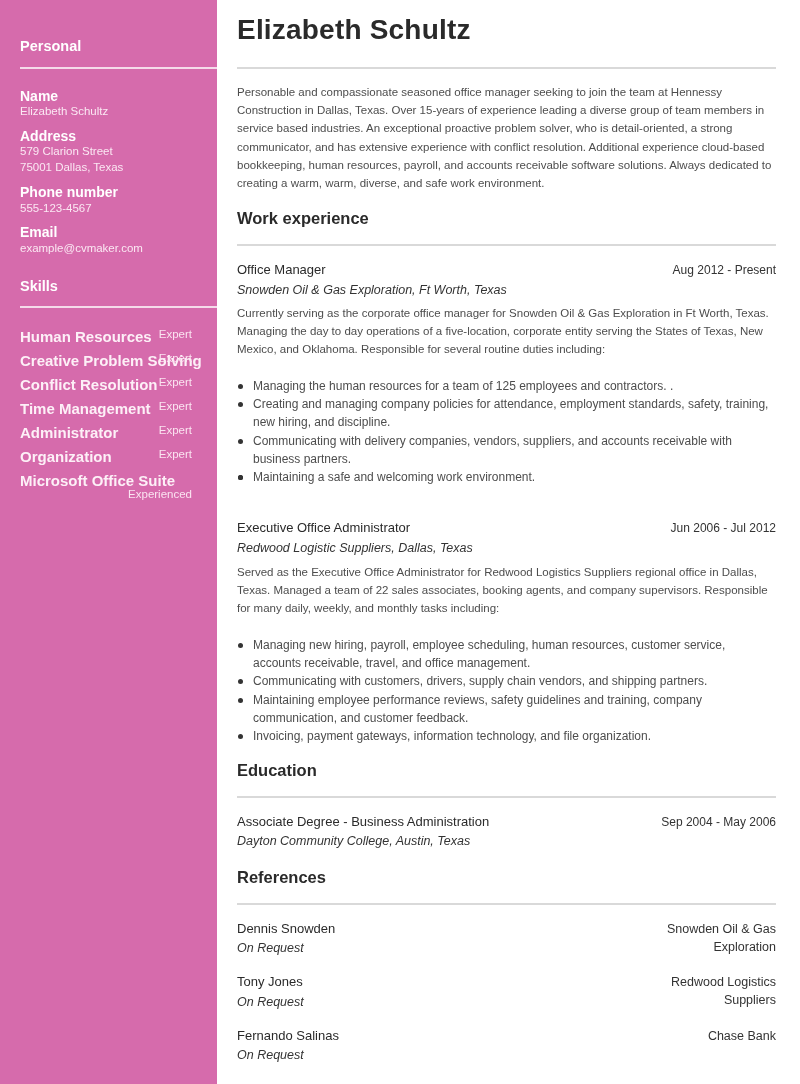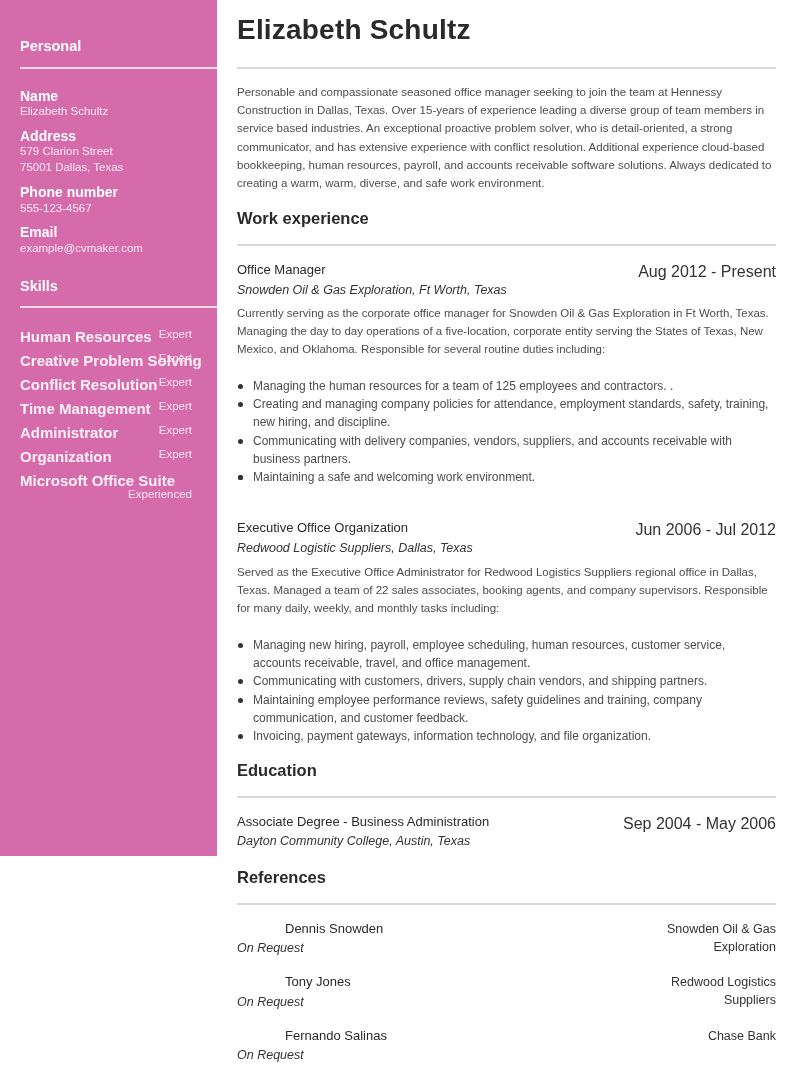--- a/index.html
+++ b/index.html
@@ -1,19 +1,19 @@
 <!DOCTYPE html>
 <html><head>
   <meta charset="utf-8">
   <style>
     * { box-sizing: border-box; margin: 0; padding: 0; }
     html, body { width: 800px; height: 1084px; background: #ffffff; }
     body { font-family: "Liberation Sans", "DejaVu Sans", sans-serif; position: relative; overflow: hidden; }
     .sidebar {
-      position: absolute; left: 0; top: 0; width: 217px; height: 856px;
+      position: absolute; left: 0; top: 0; width: 217px; height: 1084px;
       background: #d66bac; color: #ffffff;
     }
     .side-title {
       position: absolute; left: 20px; font-size: 14.5px; font-weight: bold; color: #fff;
     }
     .side-rule {
       position: absolute; left: 20px; width: 197px; height: 2px; background: #f5dbea;
     }
     .pi-label { position: absolute; left: 20px; font-size: 14px; font-weight: bold; color: #fff; }
     .pi-value { position: absolute; left: 20px; font-size: 11.5px; color: #fbe8f3; line-height: 16px; }
@@ -22,33 +22,33 @@
 
     .main { position: absolute; left: 237px; top: 0; width: 539px; color: #333; }
     .name-title { position: absolute; left: 0; top: 14px; font-size: 28px; color: #2a2a2a; letter-spacing: 0.2px; }
     .rule { position: absolute; left: 0; width: 539px; height: 2px; background: #d9d9d9; }
     .summary {
       position: absolute; left: 0; top: 83px; width: 539px;
       font-size: 11.5px; line-height: 18.2px; color: #4d4d4d;
     }
     .section-title { position: absolute; left: 0; font-size: 16.5px; color: #2a2a2a; }
     .entry-title { position: absolute; left: 0; font-size: 13px; color: #2a2a2a; }
-    .entry-date { position: absolute; right: 0; font-size: 16px; color: #333; text-align: right; }
+    .entry-date { position: absolute; right: 0; font-size: 12px; color: #333; text-align: right; }
     .entry-sub { position: absolute; left: 0; font-size: 12.5px; font-style: italic; color: #333; }
     .entry-desc {
       position: absolute; left: 0; width: 539px; font-size: 11.5px; line-height: 18.2px; color: #4d4d4d;
     }
     .bullets { position: absolute; left: 0; width: 539px; list-style: none; }
     .bullets li {
       position: relative; padding-left: 16px; font-size: 12px; line-height: 18.2px; color: #4d4d4d;
     }
     .bullets li .dot {
       position: absolute; left: 1px; top: 7px; width: 5px; height: 5px; border-radius: 50%; background: #333;
     }
-    .ref-name { position: absolute; left: 0; font-size: 13px; color: #2a2a2a; margin-left: 48px; }
+    .ref-name { position: absolute; left: 0; font-size: 13px; color: #2a2a2a; }
     .ref-sub { position: absolute; left: 0; font-size: 12.5px; font-style: italic; color: #333; }
     .ref-org { position: absolute; right: 0; width: 160px; font-size: 12.5px; line-height: 17.5px; color: #333; text-align: right; }
   </style>
 </head>
 <body>
 
 <aside class="sidebar">
   <div class="side-title" style="top:38px">Personal</div>
   <div class="side-rule" style="top:67px"></div>
 
@@ -98,21 +98,21 @@
   <div class="entry-sub" style="top:283px">Snowden Oil &amp; Gas Exploration, Ft Worth, Texas</div>
   <p class="entry-desc" style="top:304px">Currently serving as the corporate office manager for Snowden Oil &amp; Gas Exploration in Ft Worth, Texas. Managing the day to day operations of a five-location, corporate entity serving the States of Texas, New Mexico, and Oklahoma. Responsible for several routine duties including:</p>
   <ul class="bullets" style="top:377px">
     <li><span class="dot"></span><span>Managing the human resources for a team of 125 employees and contractors. .</span></li>
     <li><span class="dot"></span><span>Creating and managing company policies for attendance, employment standards, safety, training, new hiring, and discipline.</span></li>
     <li><span class="dot"></span><span>Communicating with delivery companies, vendors, suppliers, and accounts receivable with business partners.</span></li>
     <li><span class="dot"></span></li>
     <li><span class="dot"></span><span>Maintaining a safe and welcoming work environment.</span></li>
   </ul>
 
-  <div class="entry-title" style="top:520px">Executive Office Organization</div>
+  <div class="entry-title" style="top:520px">Executive Office Administrator</div>
   <div class="entry-date" style="top:521px">Jun 2006 - Jul 2012</div>
   <div class="entry-sub" style="top:541px">Redwood Logistic Suppliers, Dallas, Texas</div>
   <p class="entry-desc" style="top:563px">Served as the Executive Office Administrator for Redwood Logistics Suppliers regional office in Dallas, Texas. Managed a team of 22 sales associates, booking agents, and company supervisors. Responsible for many daily, weekly, and monthly tasks including:</p>
   <ul class="bullets" style="top:636px">
     <li><span class="dot"></span><span>Managing new hiring, payroll, employee scheduling, human resources, customer service, accounts receivable, travel, and office management.</span></li>
     <li><span class="dot"></span><span>Communicating with customers, drivers, supply chain vendors, and shipping partners.</span></li>
     <li><span class="dot"></span><span>Maintaining employee performance reviews, safety guidelines and training, company communication, and customer feedback.</span></li>
     <li><span class="dot"></span><span>Invoicing, payment gateways, information technology, and file organization.</span></li>
   </ul>
 

